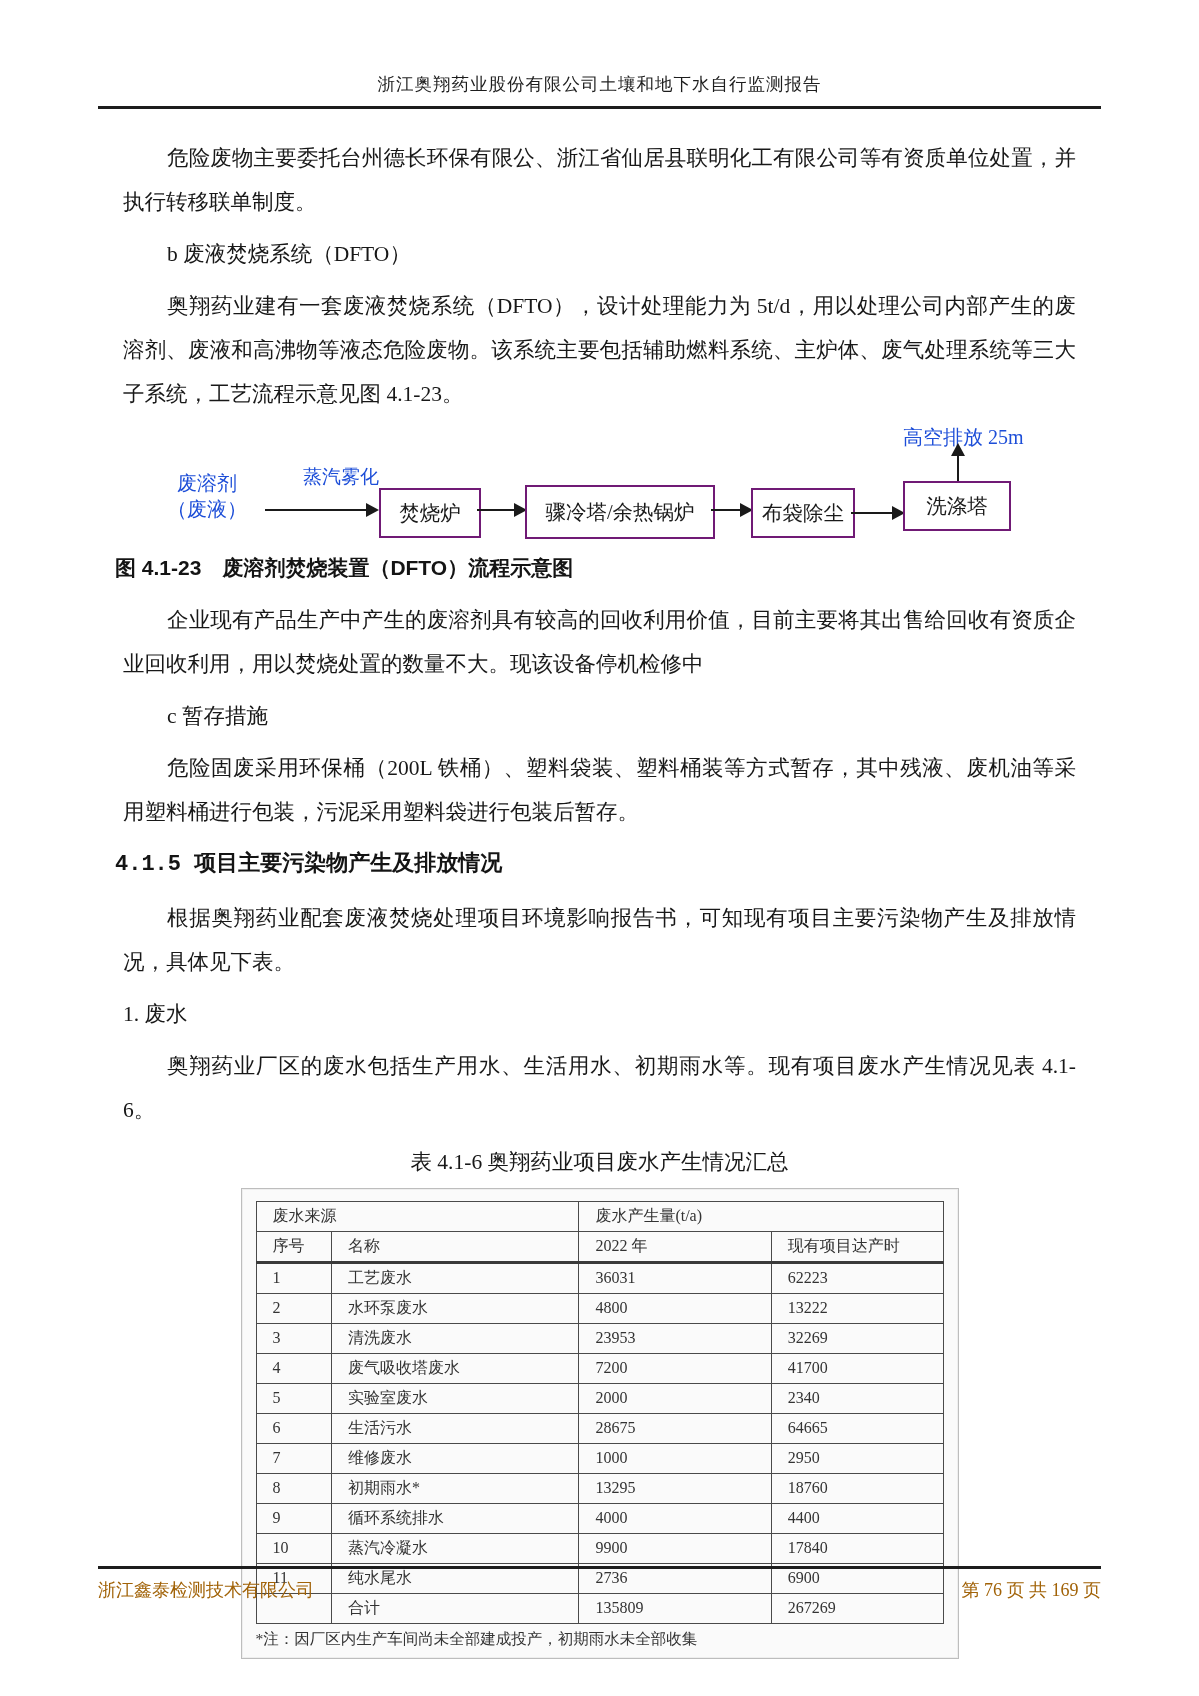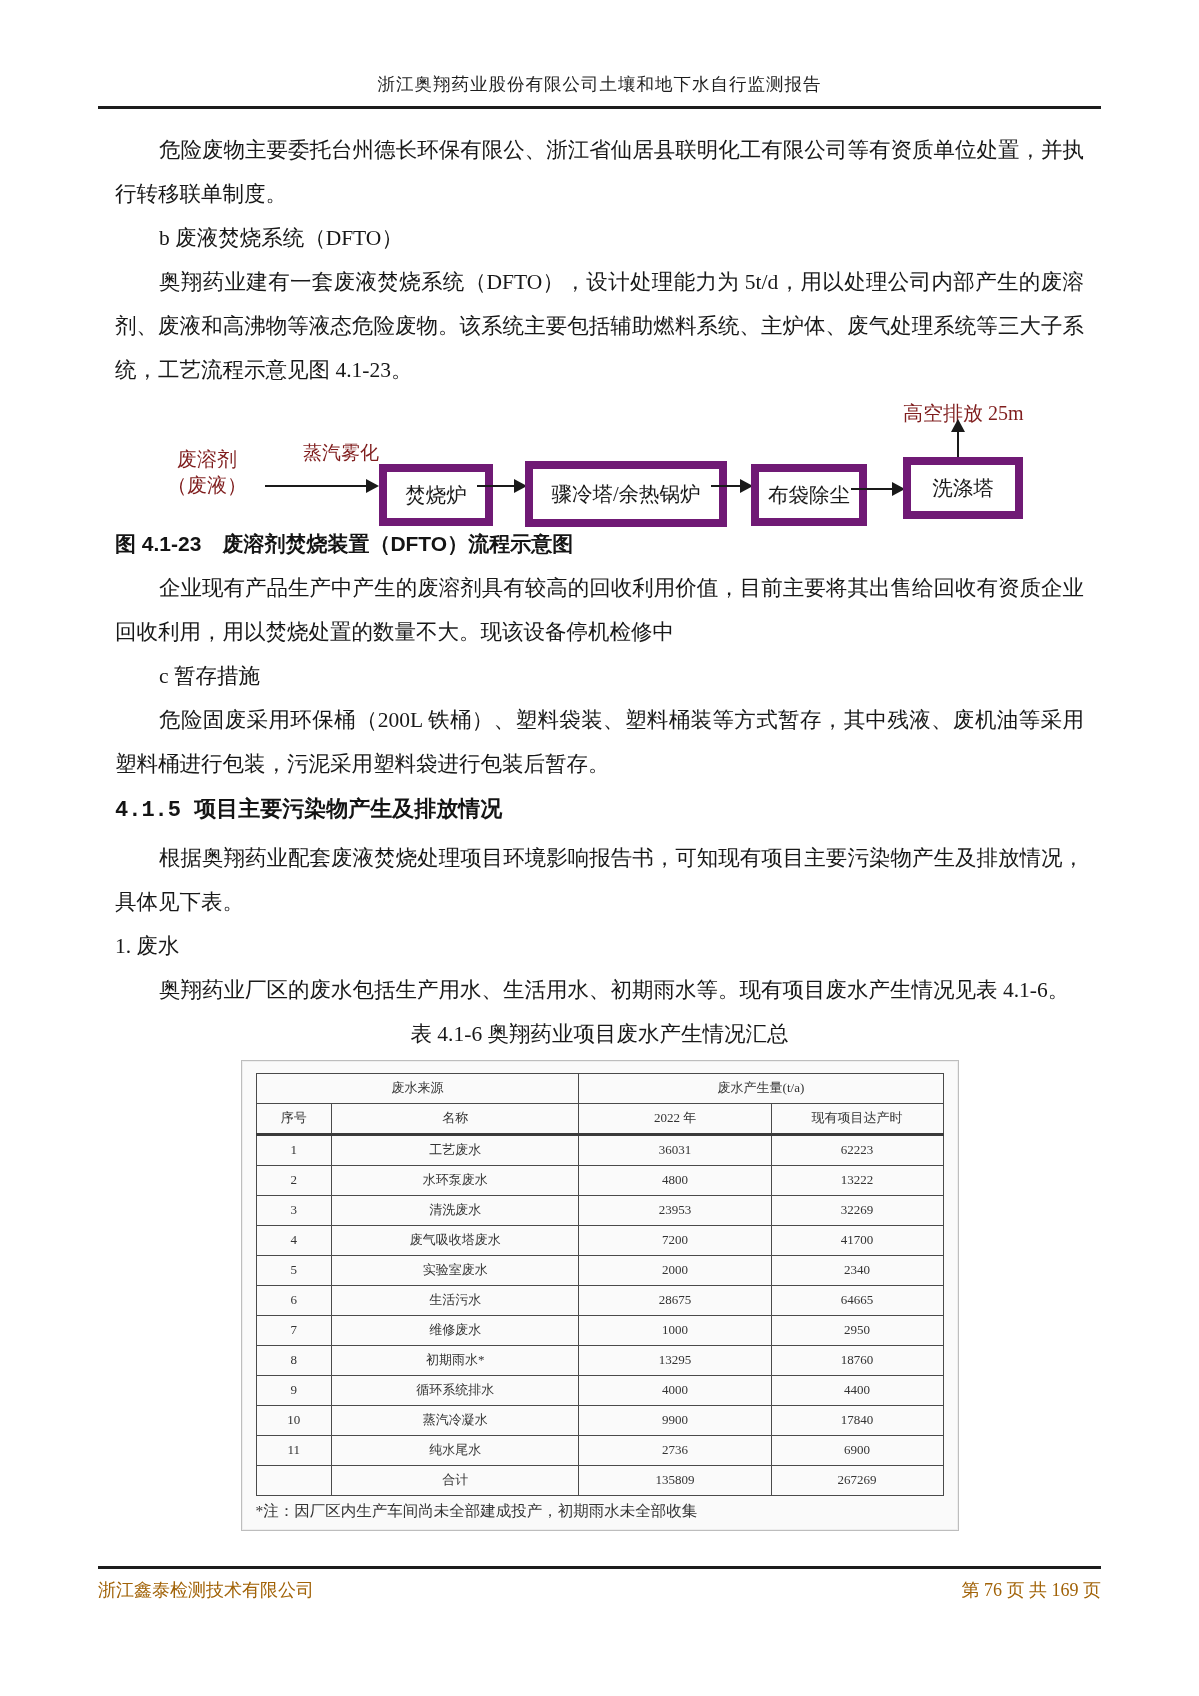--- a/index.html
+++ b/index.html
@@ -14,62 +14,62 @@
   }
   
   .header { position:absolute; top:72px; left:98px; width:1003px; text-align:center; }
   .header-title { font-size:17.5px; letter-spacing:1px; color:#1d1d1d; }
   .header-rule { position:absolute; top:106px; left:98px; width:1003px; border-top:3px solid #1d1d1d; }
   
   .footer-rule { position:absolute; top:1566px; left:98px; width:1003px; border-top:3px solid #1d1d1d; }
   .footer { position:absolute; top:1578px; left:98px; width:1003px; display:flex; justify-content:space-between; font-size:18px; color:#a16207; }
   
   .main { position:absolute; top:128px; left:115px; width:969px; }
-  p.body { margin:0; font-size:21.5px; line-height:44px; text-align:justify; color:#181818; }
+  p.body { margin:8px; font-size:21.5px; line-height:44px; text-align:justify; color:#181818; }
   p.indent { text-indent:44px; }
   .h-bold {
     margin:2px 0 2px 0; font-size:22px; line-height:46px;
     font-family:Liberation Mono, monospace; font-weight:bold; color:#141414;
   }
   .fig-caption {
     margin:0; text-align:left; font-size:21px; line-height:44px;
     font-family:"Liberation Sans","DejaVu Sans",sans-serif; font-weight:bold; color:#141414;
   }
   .table-title { margin:0; text-align:center; font-size:21.5px; line-height:44px; color:#181818; }
   
   .diagram { position:relative; width:969px; height:120px; margin:8px 0 2px 0; }
   .fbox {
-    position:absolute; border:8px solid #701a75; background:#fff;
+    position:absolute; border:2px solid #701a75; background:#fff;
     display:flex; align-items:center; justify-content:center;
     font-size:20.5px; color:#1a1a1a; white-space:nowrap;
   }
-  .dlabel { position:absolute; font-size:20px; color:#7f1d1d; white-space:nowrap; }
+  .dlabel { position:absolute; font-size:20px; color:#1d4ed8; white-space:nowrap; }
   .src { text-align:center; line-height:26px; }
   .harrow { position:absolute; height:2px; background:#1a1a1a; }
   .harrow::after {
     content:""; position:absolute; right:-2px; top:-6px; width:0; height:0;
     border-left:13px solid #1a1a1a; border-top:7px solid transparent; border-bottom:7px solid transparent;
   }
   .uarrow { position:absolute; width:2px; background:#1a1a1a; }
   .uarrow::before {
     content:""; position:absolute; top:-11px; left:-6.5px; width:0; height:0;
     border-bottom:13px solid #1a1a1a; border-left:7px solid transparent; border-right:7px solid transparent;
   }
   
   .table-wrap {
     width:688px; margin:4px auto 0 auto;
     background:#fafafa; border:1px solid #bdbdbd;
     padding:12px 14px 8px 14px;
     box-shadow:0 0 0 1px #eee inset;
   }
   table.ww { width:100%; border-collapse:collapse; table-layout:fixed; }
   table.ww th, table.ww td {
-    border:1.5px solid #4a4a4a; height:27px; padding:1px 4px;
-    text-align:center; vertical-align:middle;
-    font-size:13px; font-weight:normal; color:#333; line-height:1.15;
+    border:1.5px solid #4a4a4a; height:27px; padding:1px 16px;
+    text-align:left; vertical-align:middle;
+    font-size:16px; font-weight:normal; color:#333; line-height:1.15;
     overflow:hidden; white-space:nowrap;
   }
   table.ww tr.hdr2 th { border-bottom:3px solid #3a3a3a; }
   col.c1{width:11%;} col.c2{width:36%;} col.c3{width:28%;} col.c4{width:25%;}
   .table-note { margin-top:5px; font-size:15.5px; color:#333; text-align:left; }
 </style>
 </head>
 <body>
 
 <div class="page">

